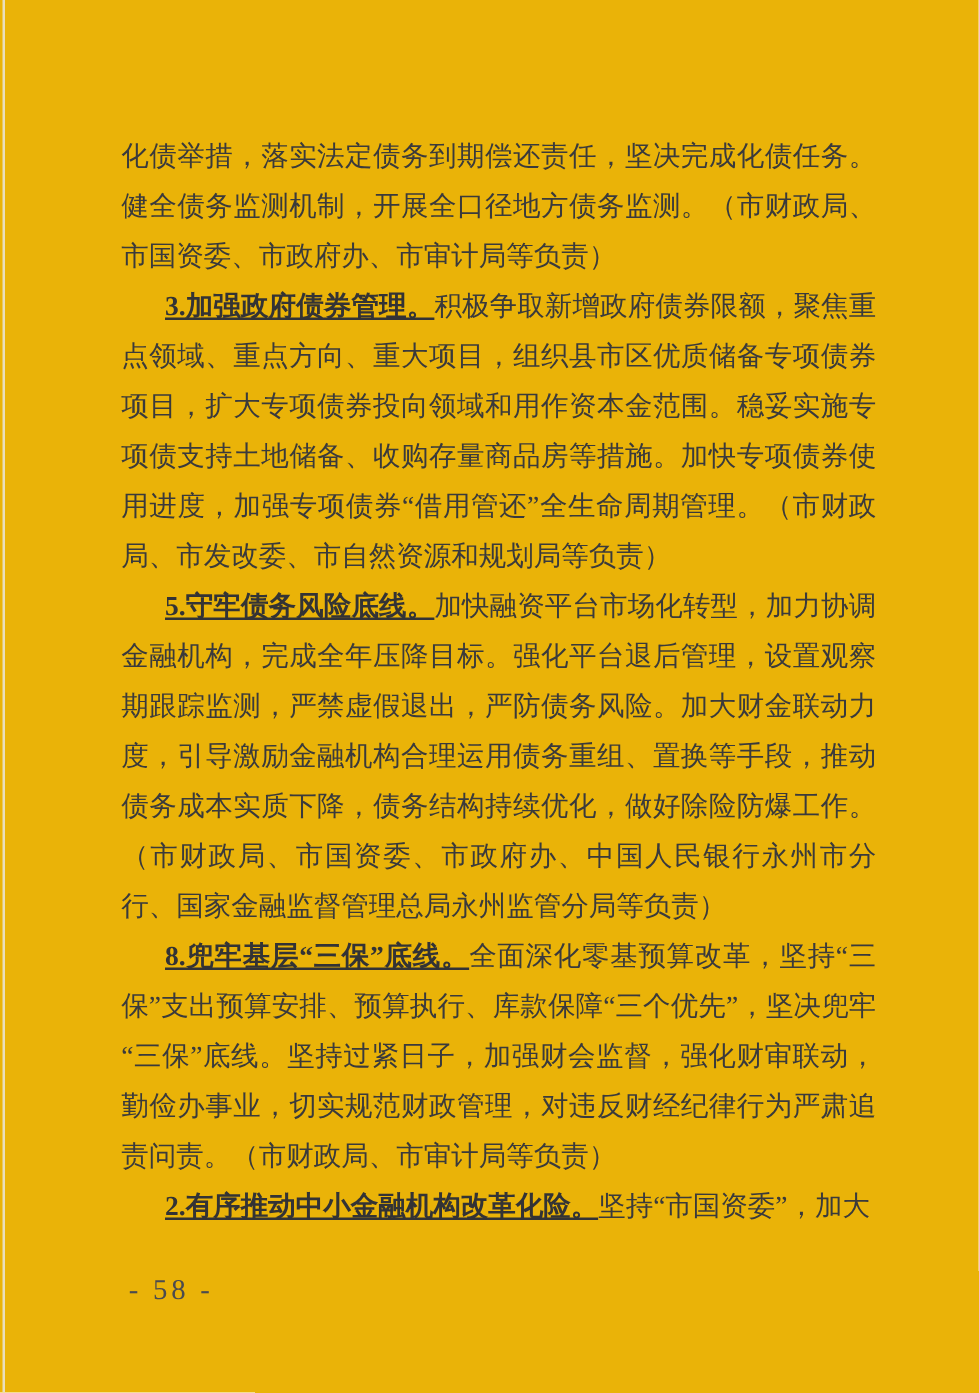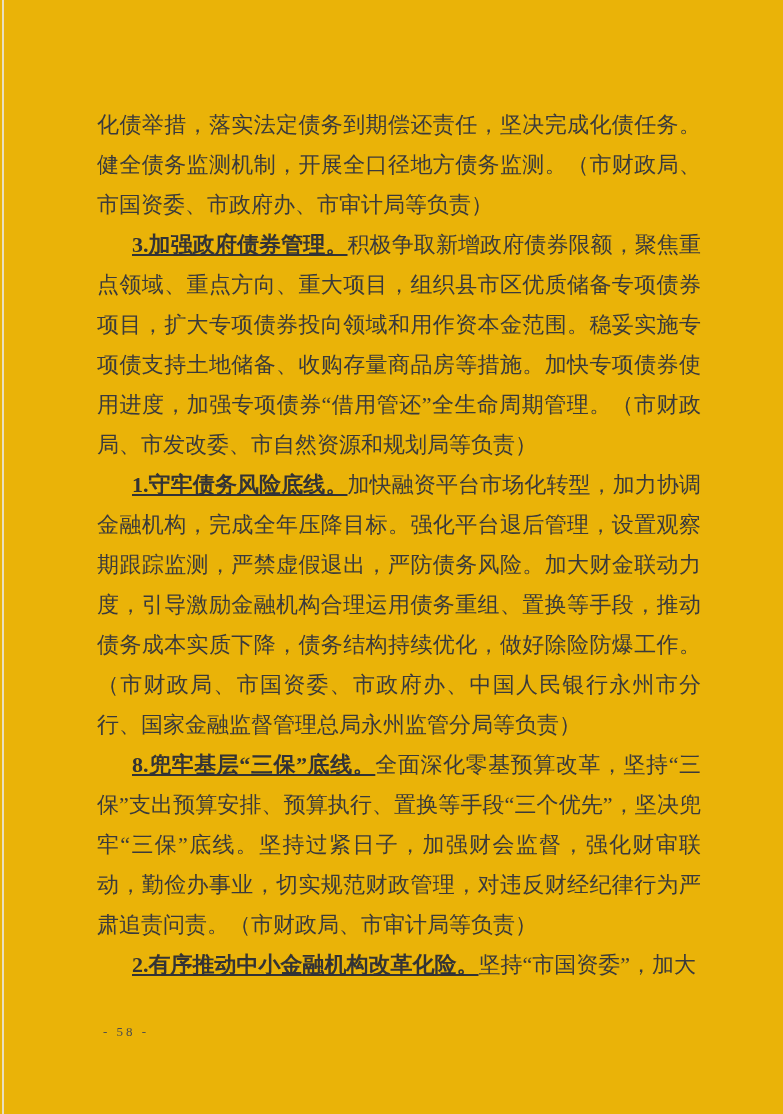--- a/index.html
+++ b/index.html
@@ -49,42 +49,42 @@
   }
   .lead {
     font-weight: bold;
     color: #333335;
     text-decoration: underline;
   }
   .page-number {
     position: absolute;
     left: 103px;
     top: 1020px;
-    font-size: 13px;
+    font-size: 23px;
     line-height: 24px;
     color: #4b4b4f;
     letter-spacing: 3px;
   }
 </style>
 </head>
 <body>
 
 <div class="page">
 
   <div class="scan-edge"></div>
 
   <main class="text-block">
 
     <p class="para"><span class="body-text">化债举措，落实法定债务到期偿还责任，坚决完成化债任务。健全债务监测机制，开展全口径地方债务监测。（市财政局、市国资委、市政府办、市审计局等负责）</span></p>
 
     <p class="para indent"><span class="lead">3.加强政府债券管理。</span><span class="body-text">积极争取新增政府债券限额，聚焦重点领域、重点方向、重大项目，组织县市区优质储备专项债券项目，扩大专项债券投向领域和用作资本金范围。稳妥实施专项债支持土地储备、收购存量商品房等措施。加快专项债券使用进度，加强专项债券“借用管还”全生命周期管理。（市财政局、市发改委、市自然资源和规划局等负责）</span></p>
 
-    <p class="para indent"><span class="lead">1.守牢债务风险底线。</span><span class="body-text">加快融资平台市场化转型，加力协调金融机构，完成全年压降目标。强化平台退后管理，设置观察期跟踪监测，严禁虚假退出，严防债务风险。加大财金联动力度，引导激励金融机构合理运用债务重组、置换等手段，推动债务成本实质下降，债务结构持续优化，做好除险防爆工作。（市财政局、市国资委、市政府办、中国人民银行永州市分行、国家金融监督管理总局永州监管分局等负责）</span></p>
+    <p class="para indent"><span class="lead">5.守牢债务风险底线。</span><span class="body-text">加快融资平台市场化转型，加力协调金融机构，完成全年压降目标。强化平台退后管理，设置观察期跟踪监测，严禁虚假退出，严防债务风险。加大财金联动力度，引导激励金融机构合理运用债务重组、置换等手段，推动债务成本实质下降，债务结构持续优化，做好除险防爆工作。（市财政局、市国资委、市政府办、中国人民银行永州市分行、国家金融监督管理总局永州监管分局等负责）</span></p>
 
-    <p class="para indent"><span class="lead">8.兜牢基层“三保”底线。</span><span class="body-text">全面深化零基预算改革，坚持“三保”支出预算安排、预算执行、置换等手段“三个优先”，坚决兜牢“三保”底线。坚持过紧日子，加强财会监督，强化财审联动，勤俭办事业，切实规范财政管理，对违反财经纪律行为严肃追责问责。（市财政局、市审计局等负责）</span></p>
+    <p class="para indent"><span class="lead">8.兜牢基层“三保”底线。</span><span class="body-text">全面深化零基预算改革，坚持“三保”支出预算安排、预算执行、库款保障“三个优先”，坚决兜牢“三保”底线。坚持过紧日子，加强财会监督，强化财审联动，勤俭办事业，切实规范财政管理，对违反财经纪律行为严肃追责问责。（市财政局、市审计局等负责）</span></p>
 
     <p class="para indent"><span class="lead">2.有序推动中小金融机构改革化险。</span><span class="body-text">坚持“市国资委”，加大</span></p>
 
   </main>
 
   <footer class="page-number">- 58 -</footer>
 
 </div>
 
 </body></html>

